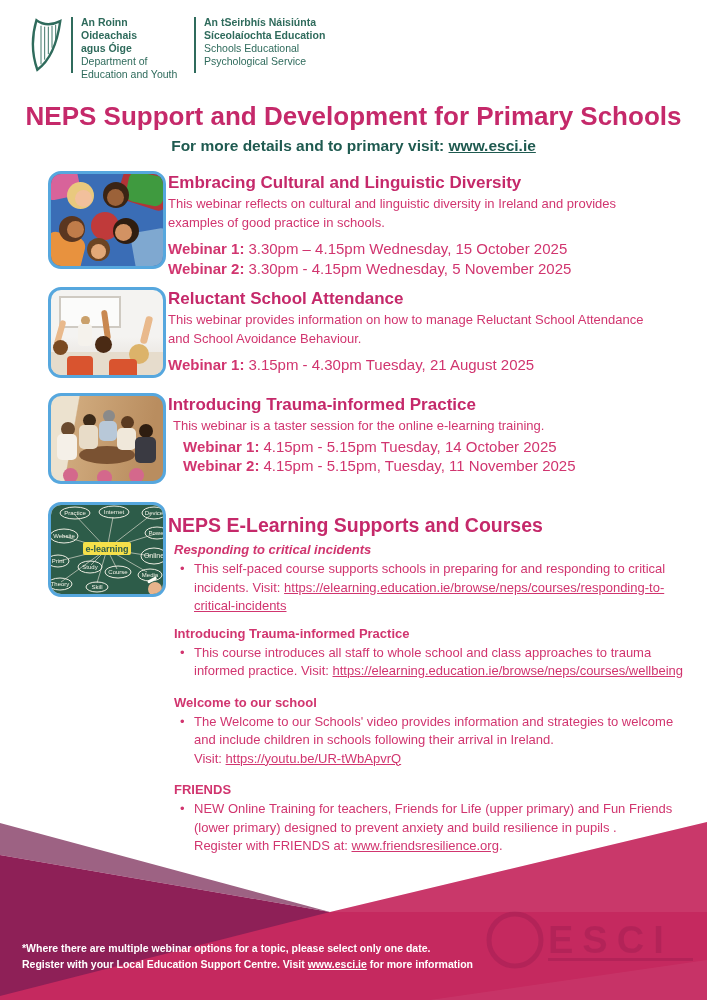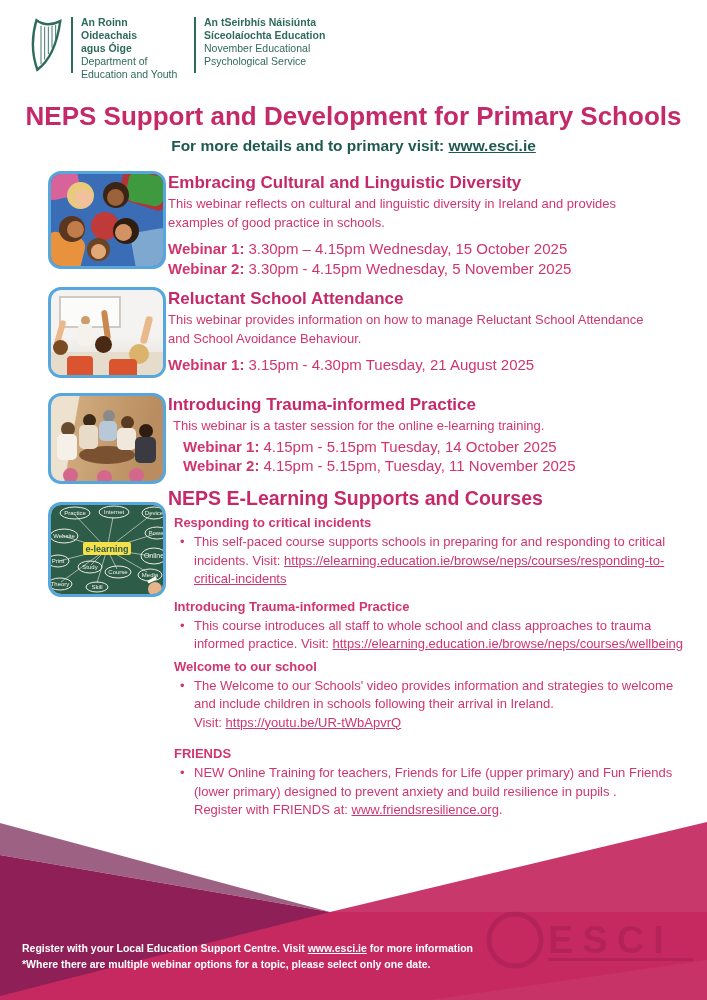--- a/index.html
+++ b/index.html
@@ -75,21 +75,21 @@
     <div class="gov-block dept">
       <div class="irish">An Roinn Oideachais
 agus Óige</div>
       <div class="english">Department of
 Education and Youth</div>
     </div>
     <div class="gov-divider"></div>
     <div class="gov-block">
       <div class="irish">An tSeirbhís Náisiúnta
 Síceolaíochta Education</div>
-      <div class="english">November Educational
+      <div class="english">Schools Educational
 Psychological Service</div>
     </div>
   </div>
 
   <div class="main-title">NEPS Support and Development for Primary Schools</div>
   <div class="subtitle">
     <span>For more details and to primary visit: </span><span class="link">www.esci.ie</span>
   </div>
 
   <div class="photo ph1" style="top:171px;">
@@ -212,36 +212,36 @@
         <text x="99" y="72">Media</text>
         <text x="9" y="81">Theory</text>
         <text x="46" y="84">Skill</text>
       </g>
       <rect x="32" y="37" width="48" height="13" rx="2" fill="#f5e04a"></rect>
       <text x="56" y="47" fill="#2d5c49" font-size="9" font-weight="bold" text-anchor="middle" font-family="Liberation Sans, sans-serif">e-learning</text>
       <circle cx="104" cy="84" r="7" fill="#e8b48c"></circle>
       <rect x="96" y="76" width="10" height="3" rx="1.5" fill="#fdfdf5" transform="rotate(-28 96 76)"></rect>
     </svg>
   </div>
-  <div class="sec-text" style="top:486px;">
+  <div class="sec-text" style="top:513px;">
     <div class="el-heading">NEPS E-Learning Supports and Courses</div>
 
-    <div class="course-title" style="margin-top:4px;">Responding to critical incidents</div>
+    <div class="course-title" style="margin-top:4px;font-style:italic;">Responding to critical incidents</div>
     <div class="bullet-row">
       <span class="bullet-dot"></span>
       <div class="bullet-text"><span>This self-paced course supports schools in preparing for and responding to critical incidents. Visit: </span><span class="link">https://elearning.education.ie/browse/neps/courses/responding-to-critical-incidents</span><span></span></div>
     </div>
 
     <div class="course-title">Introducing Trauma-informed Practice</div>
     <div class="bullet-row">
       <span class="bullet-dot"></span>
       <div class="bullet-text"><span>This course introduces all staff to whole school and class approaches to trauma informed practice. Visit: </span><span class="link">https://elearning.education.ie/browse/neps/courses/wellbeing</span><span></span></div>
     </div>
 
-    <div class="course-title" style="margin-top:4px;">Welcome to our school</div>
+    <div class="course-title" style="margin-top:13px;">Welcome to our school</div>
     <div class="bullet-row">
       <span class="bullet-dot"></span>
       <div class="bullet-text"><span>The Welcome to our Schools' video provides information and strategies to welcome and include children in schools following their arrival in Ireland.</span><span class="second-line"><span>Visit: </span><span class="link">https://youtu.be/UR-tWbApvrQ</span></span></div>
     </div>
 
     <div class="course-title" style="margin-top:13px;">FRIENDS</div>
     <div class="bullet-row">
       <span class="bullet-dot"></span>
       <div class="bullet-text"><span>NEW Online Training for teachers, Friends for Life (upper primary) and Fun Friends (lower primary) designed to prevent anxiety and build resilience in pupils .</span><span class="second-line"><span>Register with FRIENDS at: </span><span class="link">www.friendsresilience.org</span><span>.</span></span></div>
     </div>
@@ -254,17 +254,17 @@
     <polygon points="707,12 330,102 707,102" fill="#ffffff" opacity="0.07"></polygon>
     <polygon points="707,150 430,190 707,190" fill="#ffffff" opacity="0.05"></polygon>
     <g opacity="0.2">
       <circle cx="515" cy="130" r="26" fill="none" stroke="#6e1040" stroke-width="5"></circle>
       <text x="548" y="143" fill="#6e1040" font-size="38" font-weight="bold" letter-spacing="9" font-family="Liberation Sans, sans-serif">ESCI</text>
       <rect x="548" y="148" width="145" height="3" fill="#6e1040"></rect>
     </g>
   </svg>
 
   <div class="footer-text">
+    <div>*Where there are multiple webinar options for a topic, please select only one date.</div>
     <div><span>Register with your Local Education Support Centre. Visit </span><span class="link">www.esci.ie</span><span> for more information</span></div>
-    <div>*Where there are multiple webinar options for a topic, please select only one date.</div>
   </div>
 
 </div>
 
 </body></html>

